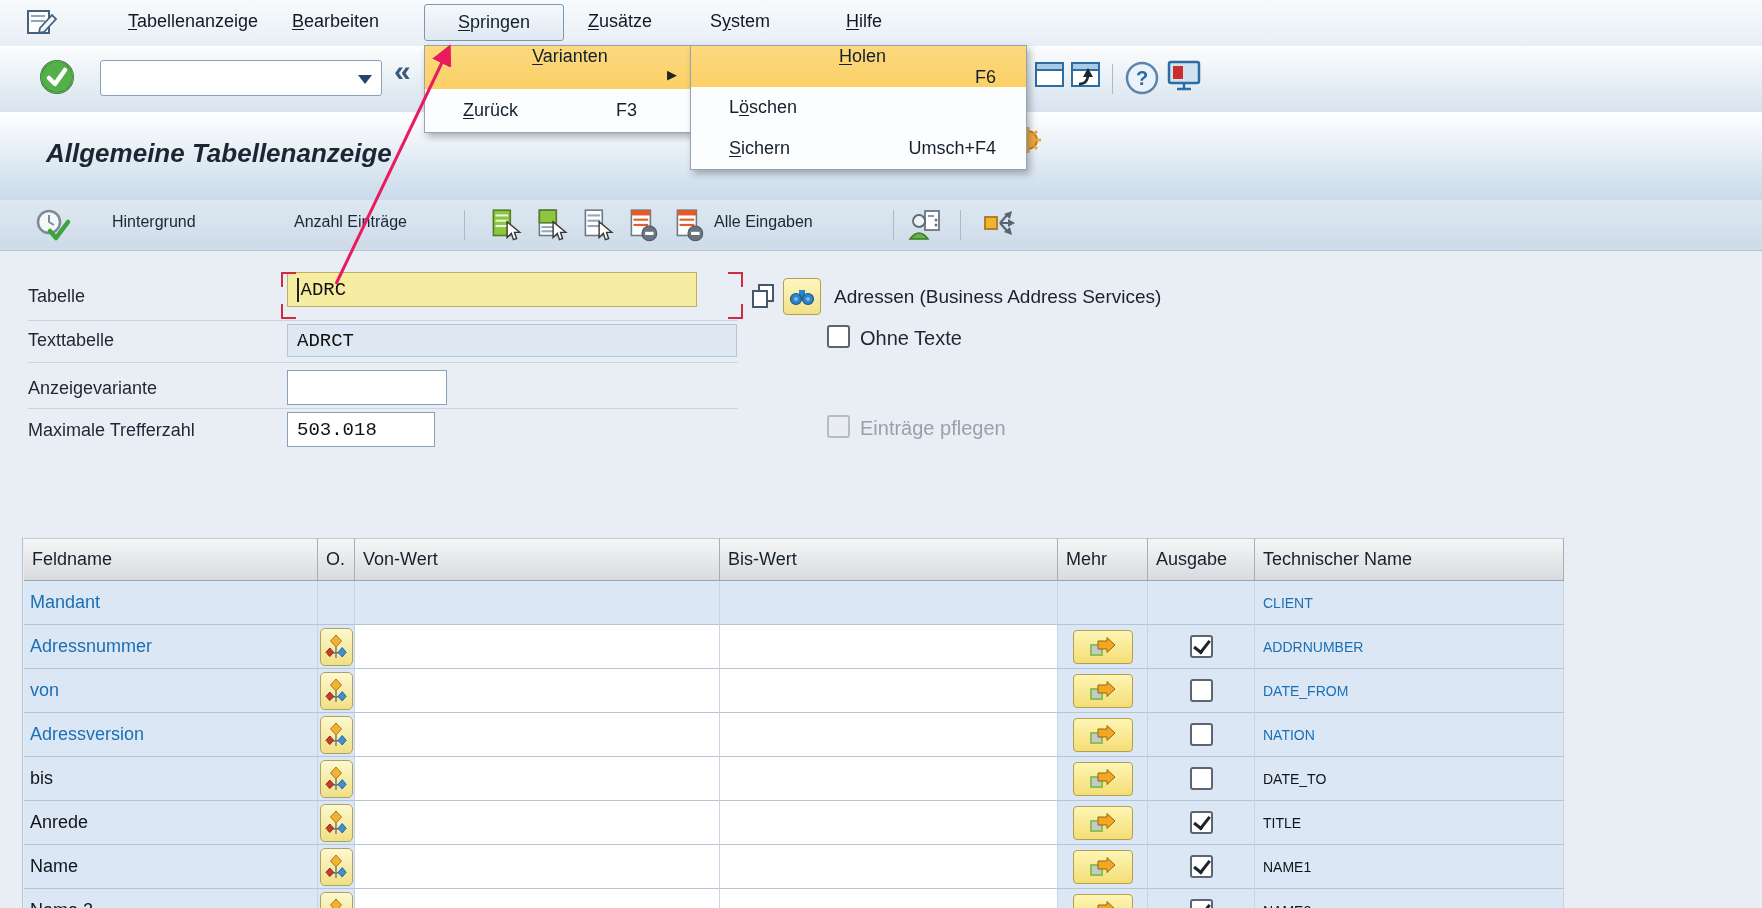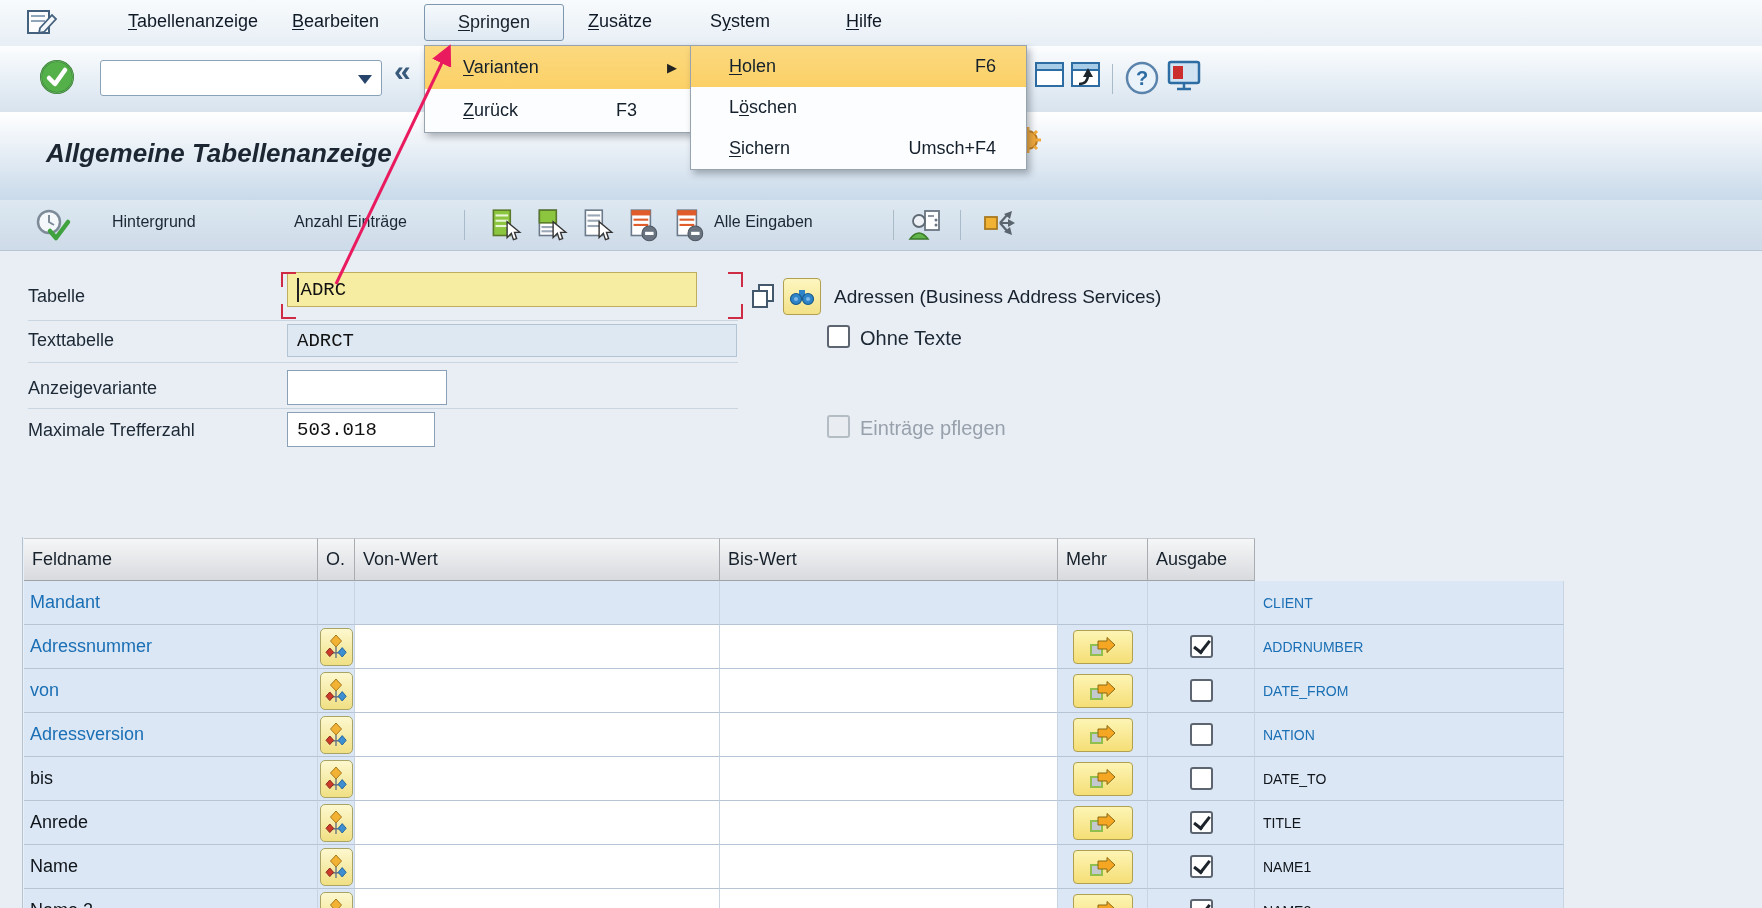--- a/index.html
+++ b/index.html
@@ -30,21 +30,21 @@
 
   
   .menu-panel{position:absolute;background:#fcfdfe;border:1px solid #97a3ae;
     box-shadow:3px 4px 7px rgba(40,50,60,.35);z-index:50;}
   .menu1{left:424px;top:45px;width:266px;}
   .menu2{left:690px;top:45px;width:335px;}
   .menu-row{display:flex;align-items:center;font-size:18px;color:#14202c;cursor:pointer;
     padding:0 14px 0 38px;box-sizing:border-box;}
   .menu1 .menu-row{height:43px;}
   .menu2 .menu-row{height:41px;padding-right:30px;}
-  .menu-row.hl{background:linear-gradient(#fcd97f,#fbd066);}
+  .menu-row.hl{background:linear-gradient(#fcd97f,#fbd066);flex-direction:column;}
   .menu-row .lbl{white-space:nowrap;}
   .menu-row .shortcut{margin-left:auto;white-space:nowrap;}
   .menu1 .shortcut{margin-right:40px;}
   .menu-row .subarrow{margin-left:auto;font-size:13px;color:#222;}
 
   
   .titlebar{position:absolute;left:0;top:112px;width:100%;height:88px;
     background:linear-gradient(#ffffff,#c9daea);border-bottom:1px solid #9fb4c8;}
   .page-title{position:absolute;left:46px;top:26px;font-size:26px;font-weight:bold;font-style:italic;color:#1b2632;}
 
@@ -362,20 +362,21 @@
 
   <div class="sel-left-edge"></div>
 
   <div class="thead">
     <div class="th" style="left:0;width:294px">Feldname</div>
     <div class="th" style="left:294px;width:37px">O.</div>
     <div class="th" style="left:331px;width:365px">Von-Wert</div>
     <div class="th" style="left:696px;width:338px">Bis-Wert</div>
     <div class="th" style="left:1034px;width:90px">Mehr</div>
     <div class="th" style="left:1124px;width:107px">Ausgabe</div>
+    <div class="th" style="left:1231px;width:309px">Technischer Name</div>
   </div>
 
   <div class="tbody">
 
     <div class="trow" style="top:0">
       <div class="td td-feld">
           <span class="link">Mandant</span>
         </div>
       <div class="td td-o"></div>
       <div class="td td-von"></div>

